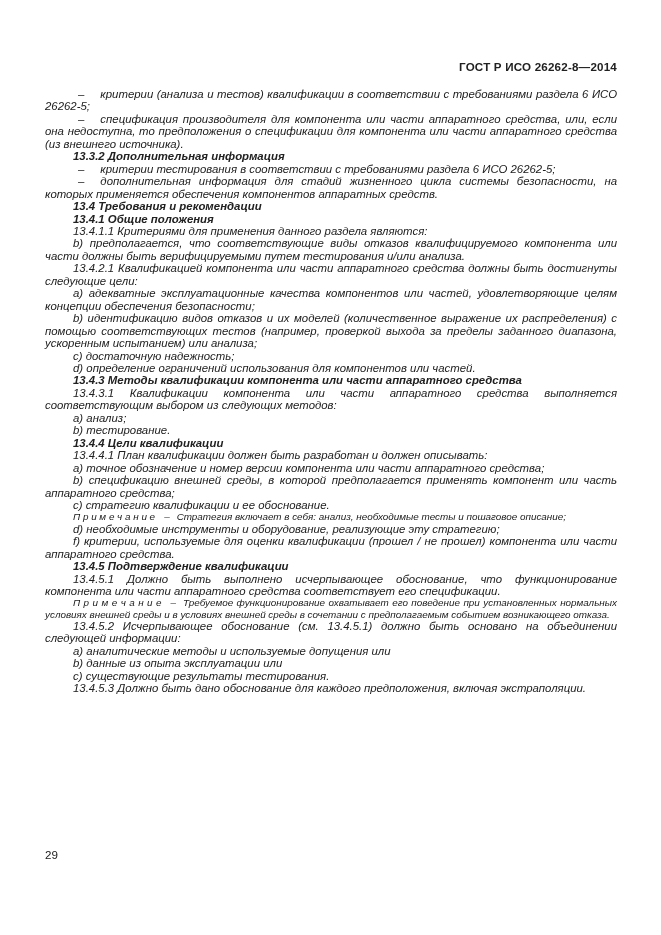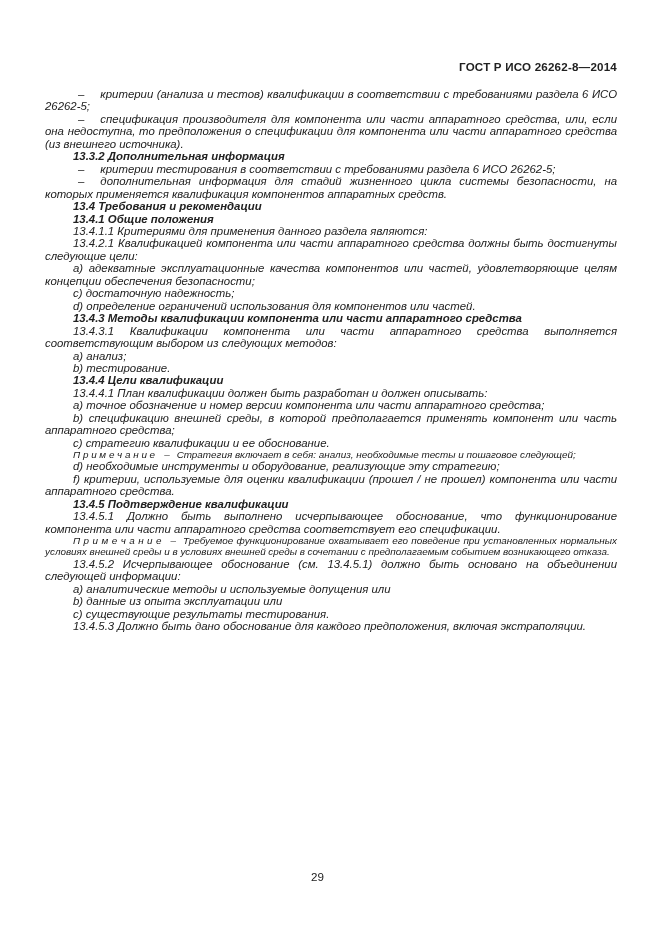--- a/index.html
+++ b/index.html
@@ -44,56 +44,58 @@
   .b-note {
     text-indent: 28px;
     font-size: 9.9px;
     line-height: 11.3px;
     margin: 11px 0 11px 0;
   }
   .dash-gap { display: inline-block; width: 16px; }
   .note-sep { padding: 0 7px 0 9px; }
   .page-number {
     position: absolute;
-    top: 870px;
+    top: 848px;
     left: 45px;
     width: 545px;
-    text-align: center;
+    text-align: left;
     font-size: 11.6px;
   }
 </style>
 </head>
 <body>
 
 <div class="page">
   <div class="doc-header">ГОСТ Р ИСО 26262-8—2014</div>
 
   <div class="doc-body">
       <p class="b-dash"><span>–</span><span class="dash-gap"></span><span>критерии (анализа и тестов) квалификации в соответствии с требованиями раздела 6 ИСО 26262-5;</span></p>
       <p class="b-dash"><span>–</span><span class="dash-gap"></span><span>спецификация производителя для компонента или части аппаратного средства, или, если она недоступна, то предположения о спецификации для компонента или части аппаратного средства (из внешнего источника).</span></p>
       <p class="b-heading">13.3.2 Дополнительная информация</p>
       <p class="b-dash"><span>–</span><span class="dash-gap"></span><span>критерии тестирования в соответствии с требованиями раздела 6 ИСО 26262-5;</span></p>
-      <p class="b-dash"><span>–</span><span class="dash-gap"></span><span>дополнительная информация для стадий жизненного цикла системы безопасности, на которых применяется квалификация компонентов аппаратных средств.</span></p>
+      <p class="b-dash"><span>–</span><span class="dash-gap"></span><span>дополнительная информация для стадий жизненного цикла системы безопасности, на которых применяется обеспечения компонентов аппаратных средств.</span></p>
       <p class="b-heading-major">13.4 Требования и рекомендации</p>
       <p class="b-heading">13.4.1 Общие положения</p>
       <p class="b-para">13.4.1.1 Критериями для применения данного раздела являются:</p>
+      <p class="b-para">b) предполагается, что соответствующие виды отказов квалифицируемого компонента или части должны быть верифицируемыми путем тестирования и/или анализа.</p>
       <p class="b-para">13.4.2.1 Квалификацией компонента или части аппаратного средства должны быть достигнуты следующие цели:</p>
       <p class="b-para">a) адекватные эксплуатационные качества компонентов или частей, удовлетворяющие целям концепции обеспечения безопасности;</p>
+      <p class="b-para">b) идентификацию видов отказов и их моделей (количественное выражение их распределения) с помощью соответствующих тестов (например, проверкой выхода за пределы заданного диапазона, ускоренным испытанием) или анализа;</p>
       <p class="b-para">c) достаточную надежность;</p>
       <p class="b-para">d) определение ограничений использования для компонентов или частей.</p>
       <p class="b-heading">13.4.3 Методы квалификации компонента или части аппаратного средства</p>
       <p class="b-para">13.4.3.1 Квалификации компонента или части аппаратного средства выполняется соответствующим выбором из следующих методов:</p>
       <p class="b-para">a) анализ;</p>
       <p class="b-para">b) тестирование.</p>
       <p class="b-heading">13.4.4 Цели квалификации</p>
       <p class="b-para">13.4.4.1 План квалификации должен быть разработан и должен описывать:</p>
       <p class="b-para">a) точное обозначение и номер версии компонента или части аппаратного средства;</p>
       <p class="b-para">b) спецификацию внешней среды, в которой предполагается применять компонент или часть аппаратного средства;</p>
       <p class="b-para">c) стратегию квалификации и ее обоснование.</p>
-      <p class="b-note"><span class="note-label">П р и м е ч а н и е</span><span class="note-sep">–</span><span>Стратегия включает в себя: анализ, необходимые тесты и пошаговое следующей;</span></p>
+      <p class="b-note"><span class="note-label">П р и м е ч а н и е</span><span class="note-sep">–</span><span>Стратегия включает в себя: анализ, необходимые тесты и пошаговое описание;</span></p>
       <p class="b-para">d) необходимые инструменты и оборудование, реализующие эту стратегию;</p>
       <p class="b-para">f) критерии, используемые для оценки квалификации (прошел / не прошел) компонента или части аппаратного средства.</p>
       <p class="b-heading">13.4.5 Подтверждение квалификации</p>
       <p class="b-para">13.4.5.1 Должно быть выполнено исчерпывающее обоснование, что функционирование компонента или части аппаратного средства соответствует его спецификации.</p>
       <p class="b-note"><span class="note-label">П р и м е ч а н и е</span><span class="note-sep">–</span><span>Требуемое функционирование охватывает его поведение при установленных нормальных условиях внешней среды и в условиях внешней среды в сочетании с предполагаемым событием возникающего отказа.</span></p>
       <p class="b-para">13.4.5.2 Исчерпывающее обоснование (см. 13.4.5.1) должно быть основано на объединении следующей информации:</p>
       <p class="b-para">a) аналитические методы и используемые допущения или</p>
       <p class="b-para">b) данные из опыта эксплуатации или</p>
       <p class="b-para">c) существующие результаты тестирования.</p>
       <p class="b-para">13.4.5.3 Должно быть дано обоснование для каждого предположения, включая экстраполяции.</p>

